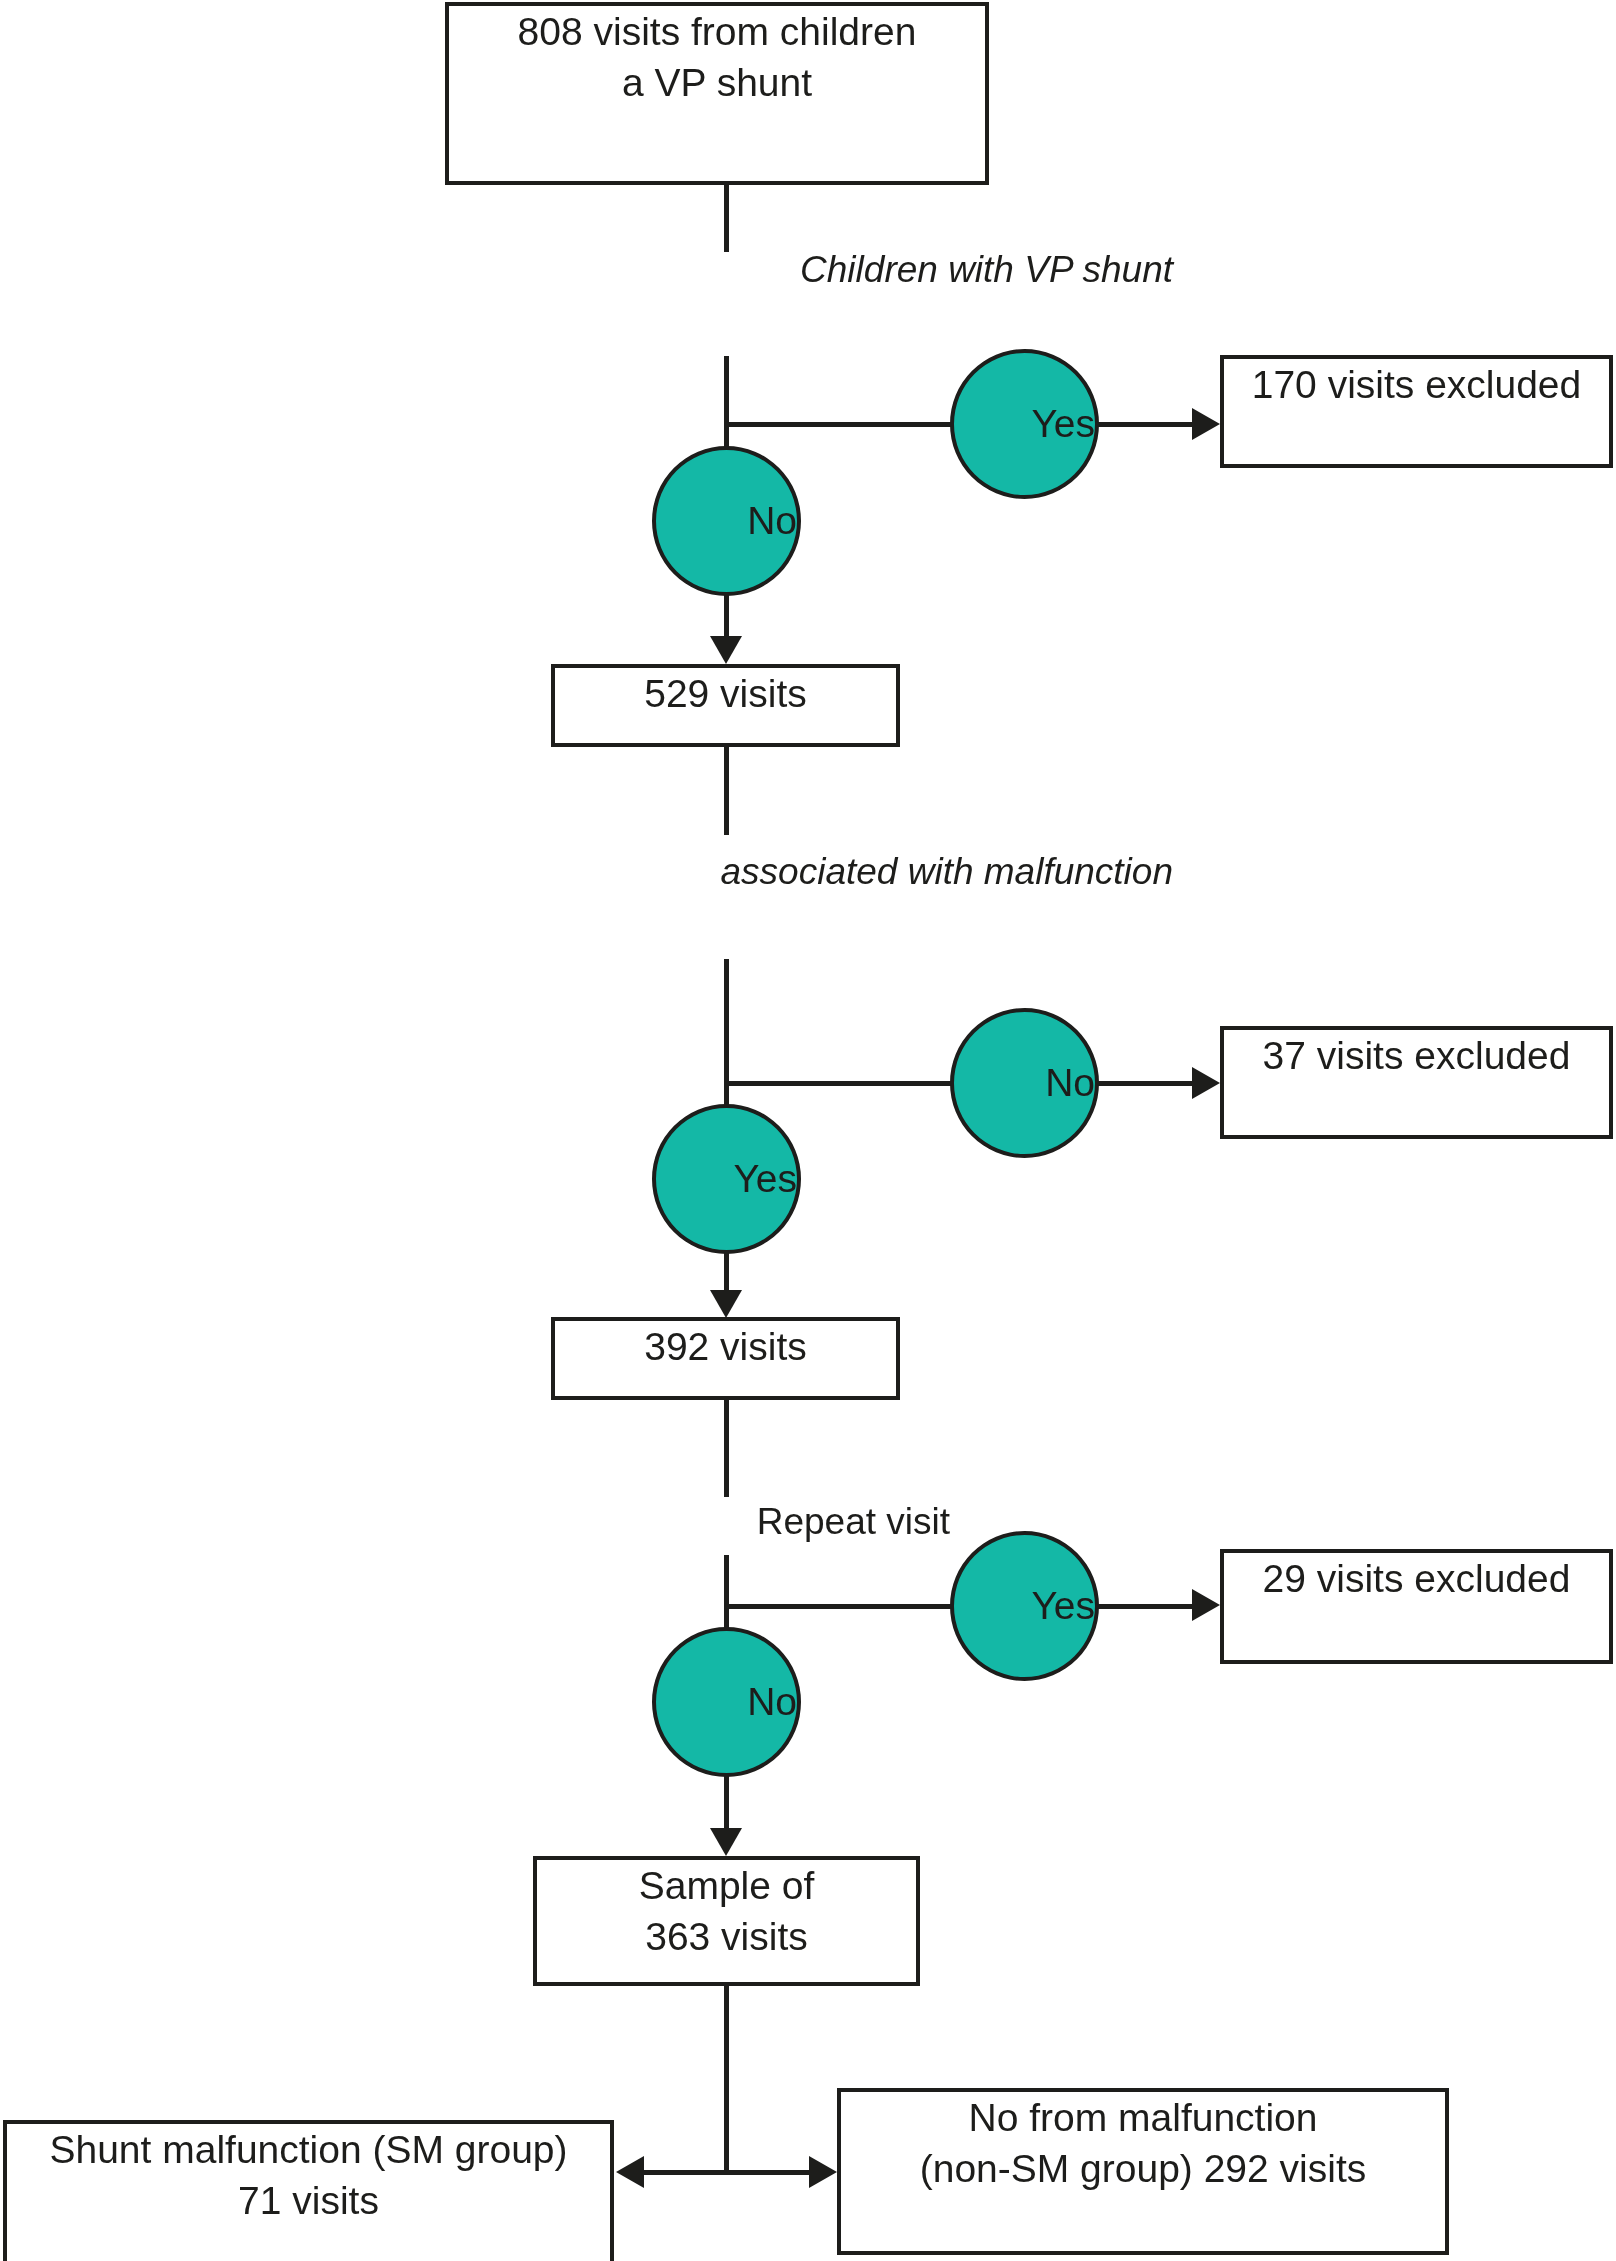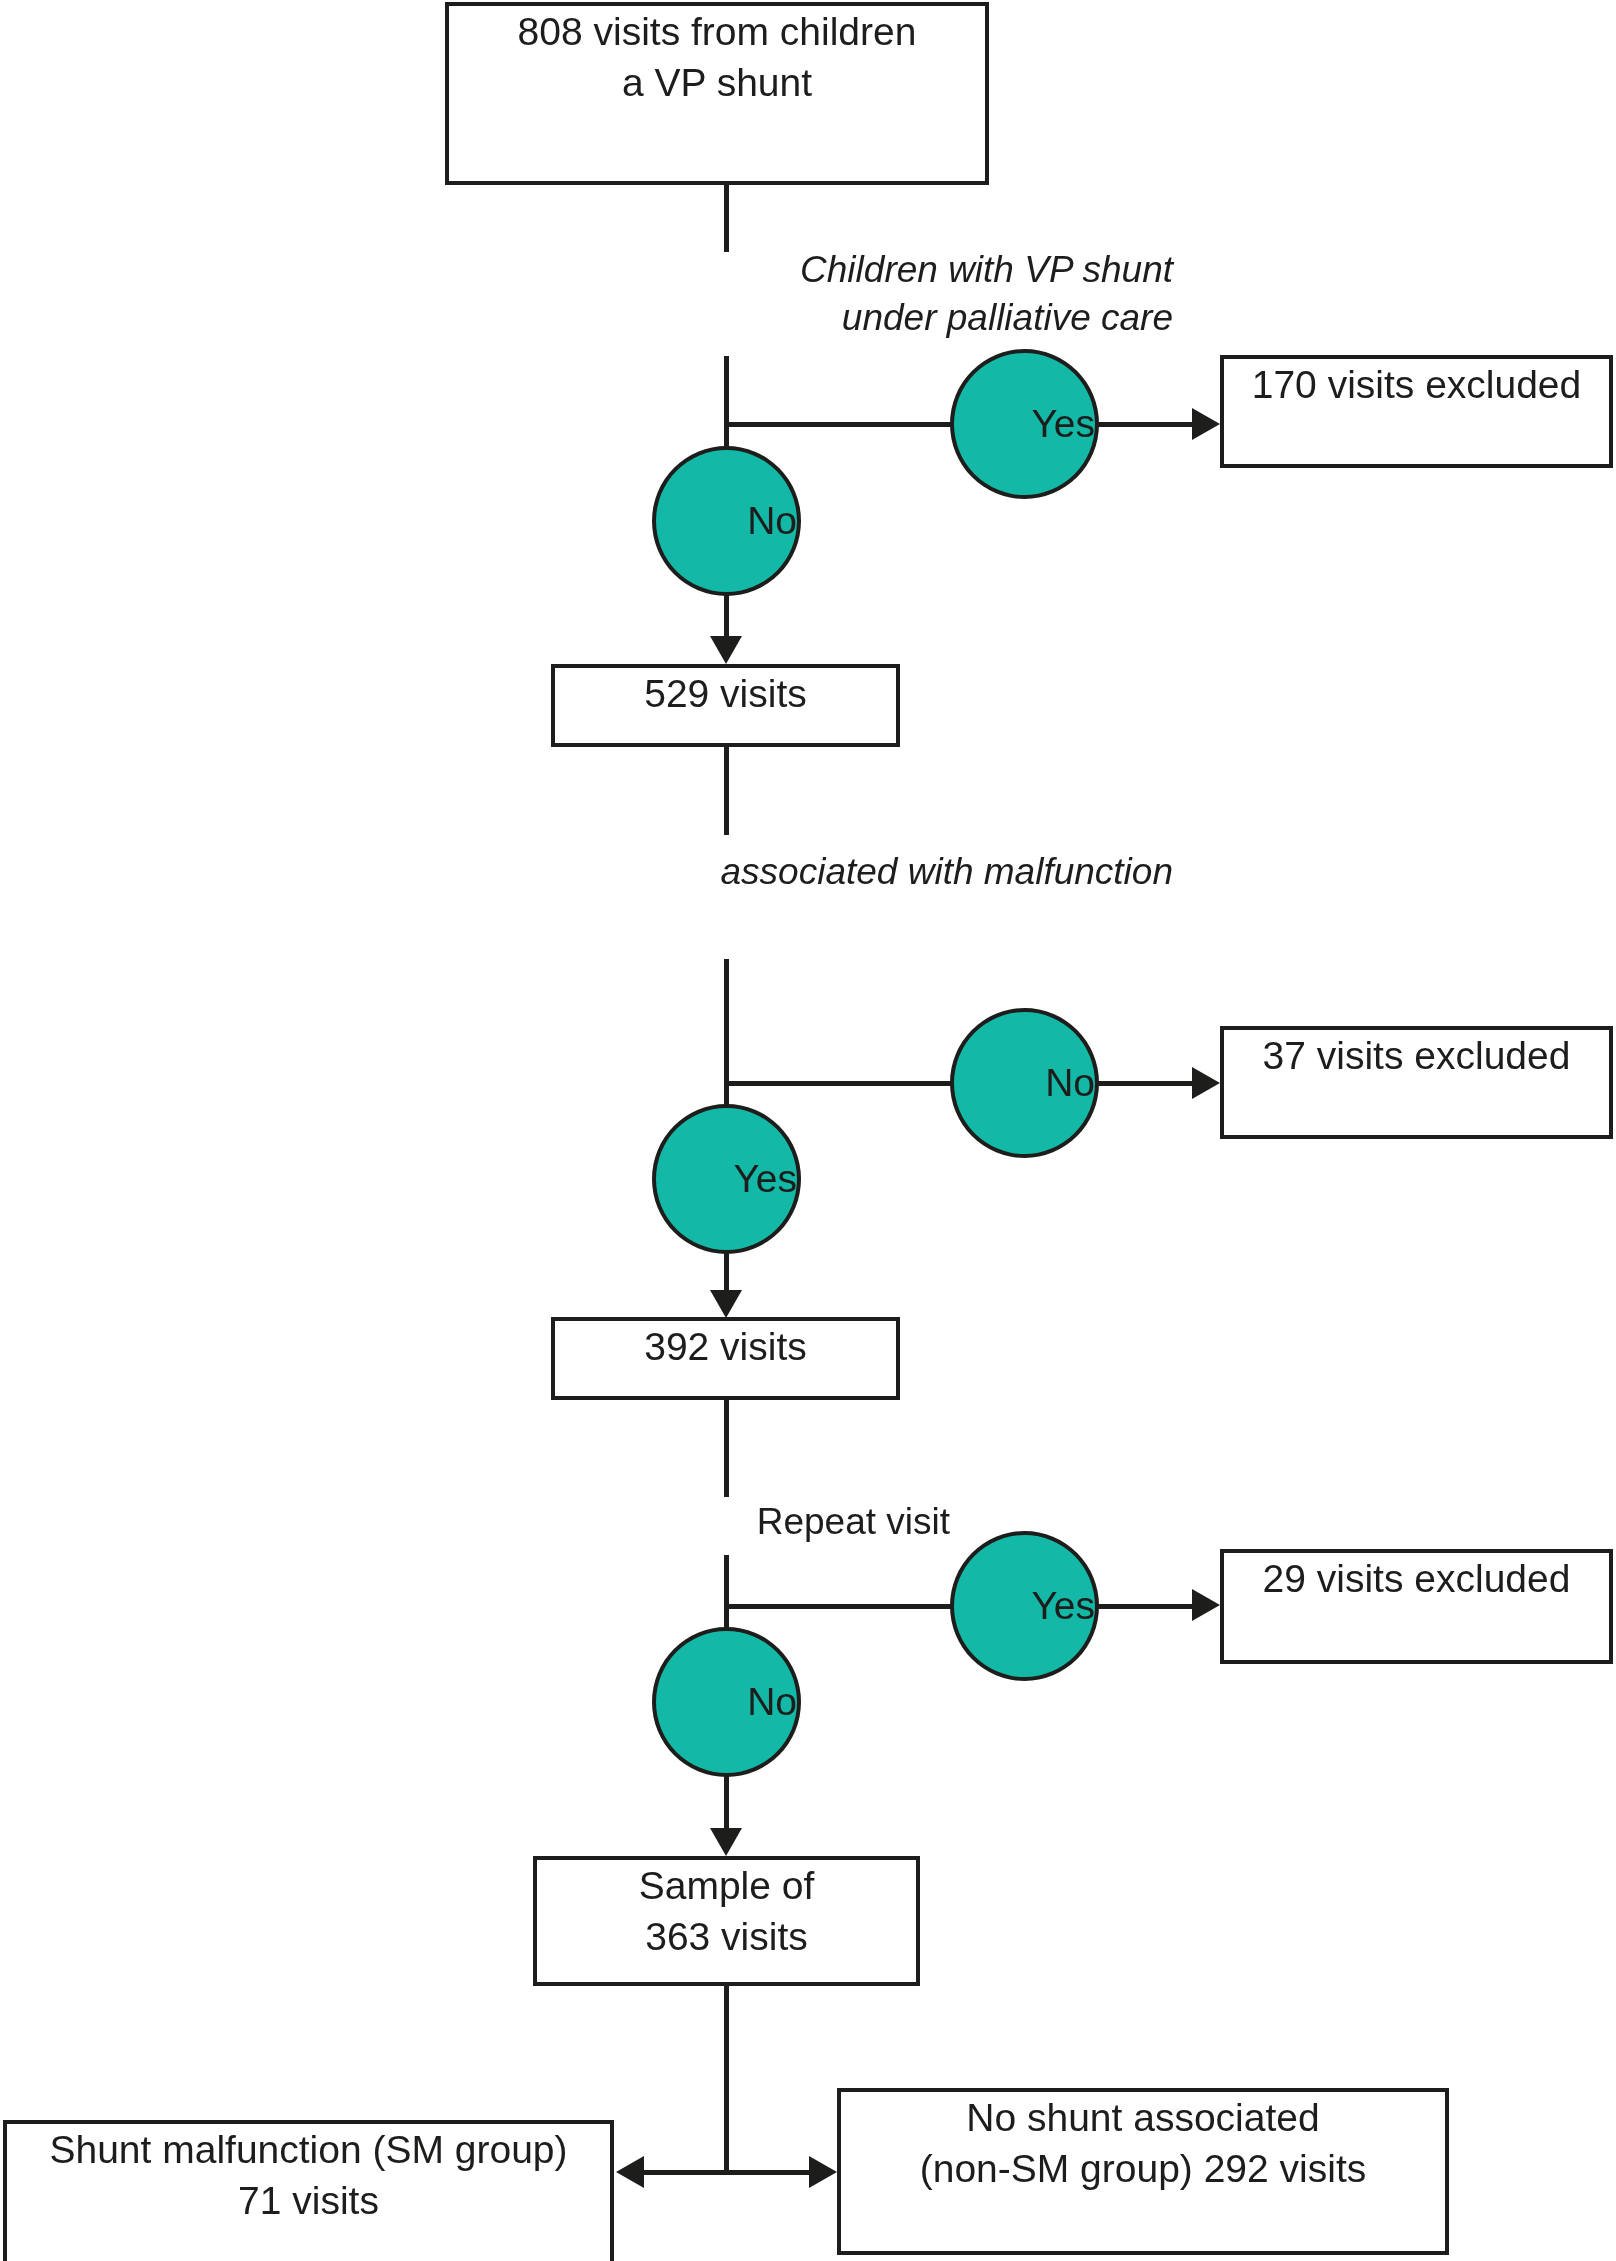--- a/index.html
+++ b/index.html
@@ -87,27 +87,26 @@
     <span>Sample of</span>
     <span>363 visits</span>
   </div>
 
   <div class="box" style="left:3px;top:2088px;width:611px;height:170px;margin-top:32px;">
     <span>Shunt malfunction (SM group)</span>
     <span>71 visits</span>
   </div>
 
   <div class="box" style="left:837px;top:2088px;width:612px;height:167px;">
-    <span>No shunt associated</span>
+    <span>No from malfunction</span>
     <span>(non-SM group) 292 visits</span>
   </div>
 
   <div class="flabel italic" style="left:279px;top:246px;width:894px;">
     <span>Children with VP shunt</span>
-    <span>under palliative care</span>
   </div>
 
   <div class="flabel italic" style="left:279px;top:848px;width:894px;">
     <span>associated with malfunction</span>
   </div>
 
   <div class="flabel" style="left:503px;top:1498px;width:447px;">
     <span>Repeat visit</span>
   </div>
 

